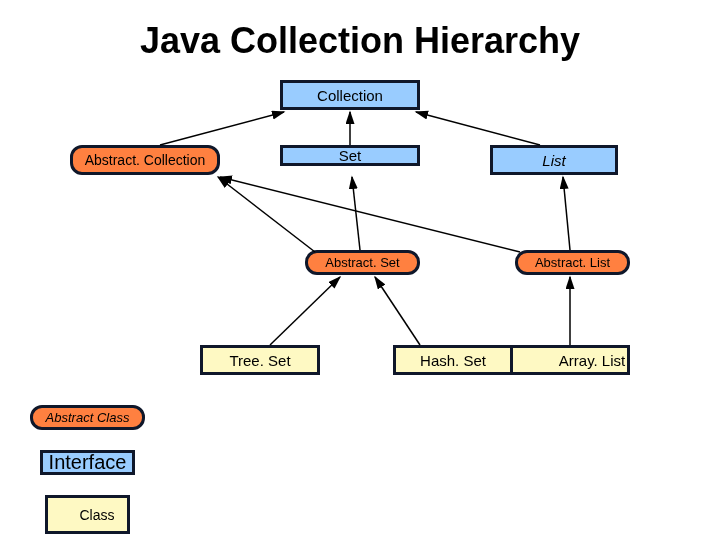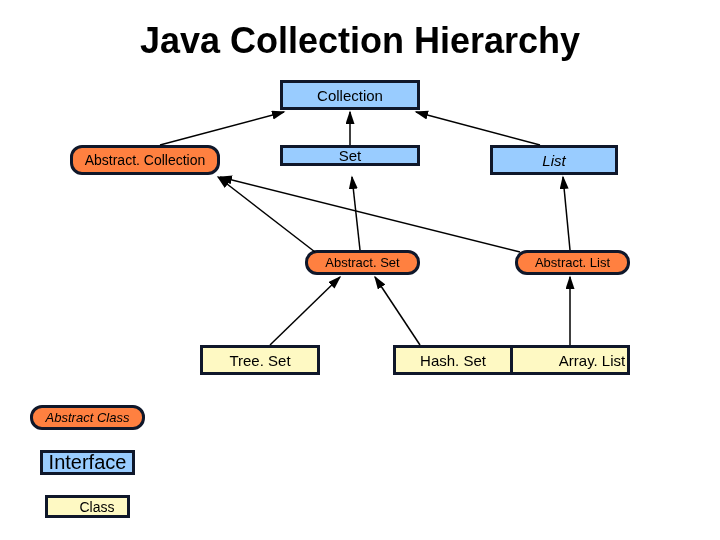--- a/index.html
+++ b/index.html
@@ -54,21 +54,21 @@
 
 <div class="node abstract" style="left:305px; top:250px; width:115px; height:25px; font-size:13px;">Abstract. Set</div>
 <div class="node abstract" style="left:515px; top:250px; width:115px; height:25px; font-size:13px;">Abstract. List</div>
 
 <div class="node classcol" style="left:200px; top:345px; width:120px; height:30px;">Tree. Set</div>
 <div class="node classcol" style="left:370px; top:345px; width:120px; height:30px;margin-left:23px;">Hash. Set</div>
 <div class="node classcol" style="left:510px; top:345px; width:120px; height:30px;padding-left:44px;">Array. List</div>
 
 <div class="node abstract" style="left:30px; top:405px; width:115px; height:25px; font-size:13px;font-style:italic;">Abstract Class</div>
 <div class="node interface" style="left:40px; top:450px; width:95px; height:25px; font-size:20px;">Interface</div>
-<div class="node classcol" style="left:45px; top:495px; width:85px; height:23px; font-size:14px;padding-left:19px;">Class</div>
+<div class="node classcol" style="left:45px; top:495px; width:85px; height:39px; font-size:14px;padding-left:19px;">Class</div>
 
 <svg class="arrows">
   <defs>
     <marker id="ah" markerWidth="10" markerHeight="10" refX="8" refY="3" orient="auto">
       <path d="M0,0 L9,3 L0,6 Z" fill="#000"></path>
     </marker>
   </defs>
 
   <line x1="160" y1="145" x2="284" y2="112" stroke="#000" stroke-width="1.5" marker-end="url(#ah)"></line>
 

